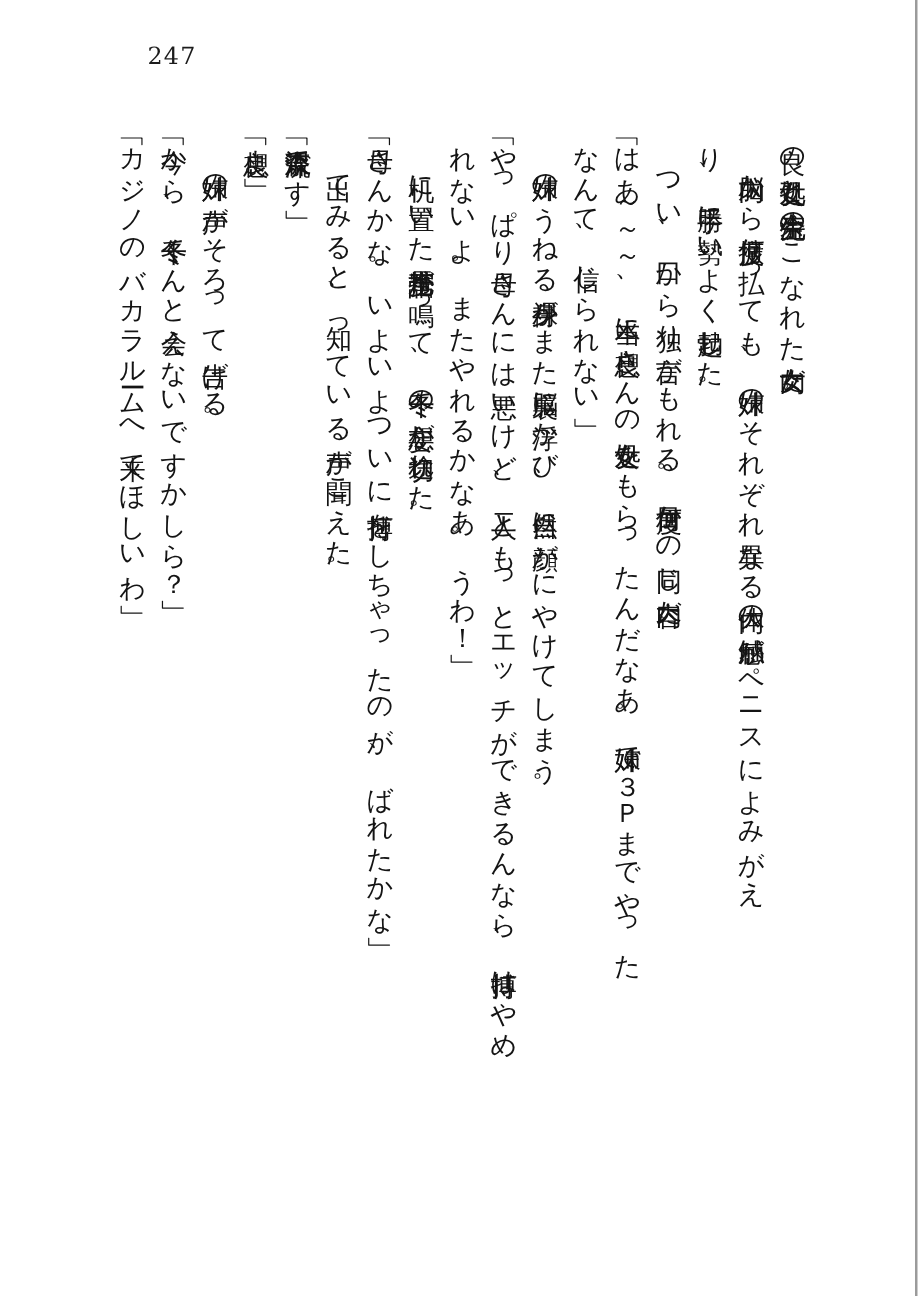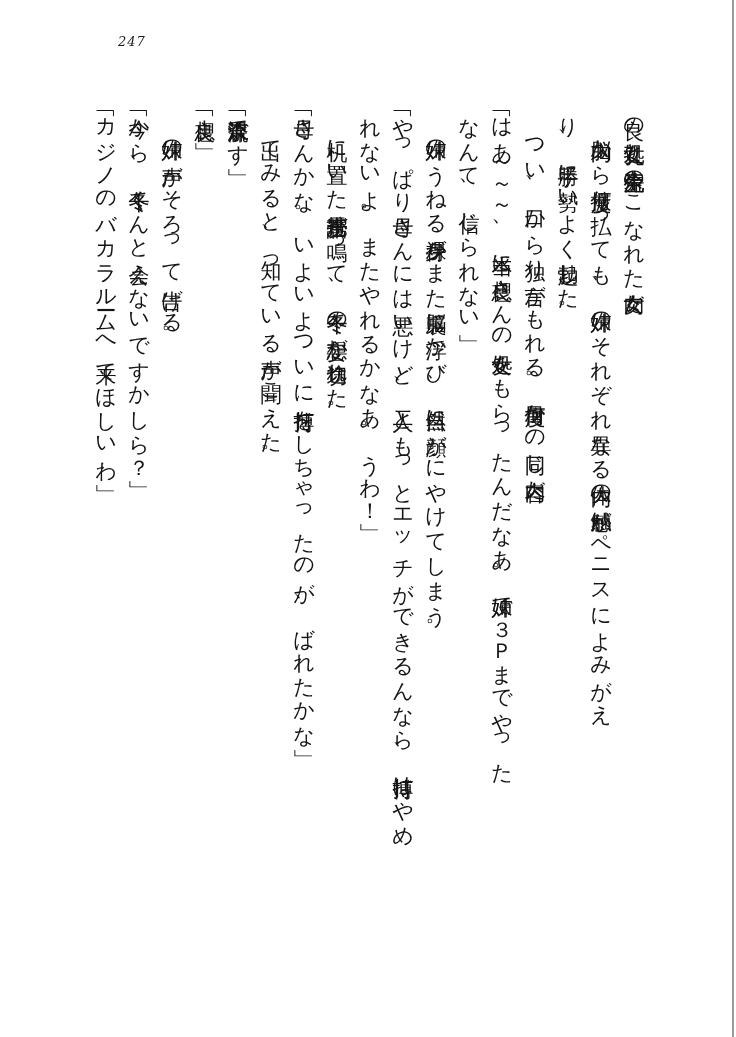--- a/index.html
+++ b/index.html
@@ -13,22 +13,21 @@
     height: 1037px;
     background: #ffffff;
     overflow: hidden;
     font-family: "DejaVu Serif", "Liberation Serif", serif;
     color: #141414;
   }
   .page-number {
     position: absolute;
     left: 118px;
     top: 34px;
-    font-size: 13px;
-    font-style: italic;
+    font-size: 19px;
     letter-spacing: 1px;
     color: #1c1c1c;
   }
   .text-block {
     position: absolute;
     top: 103px;
     right: 86px;
     height: 832px;
     writing-mode: vertical-rl;
     text-orientation: mixed;

